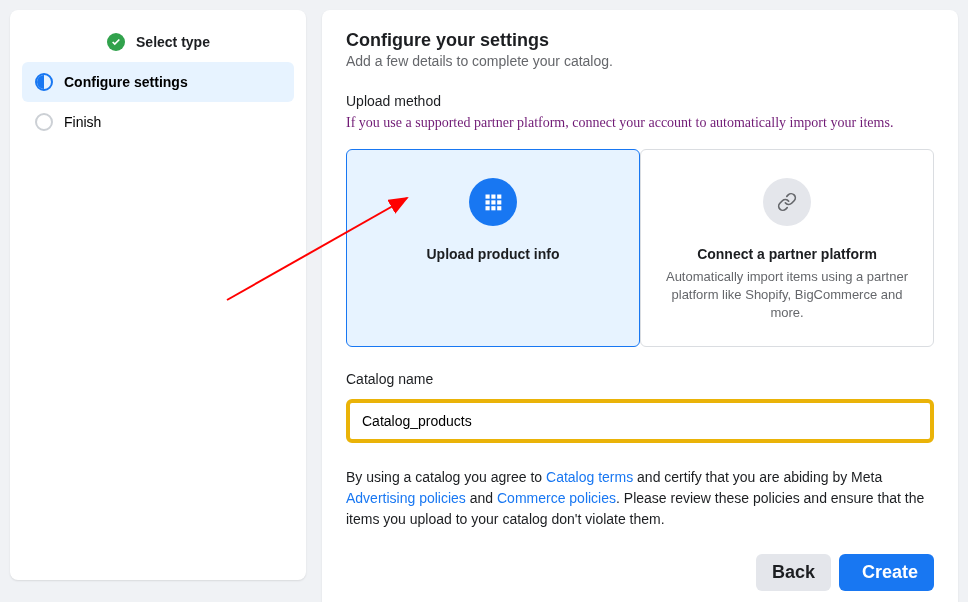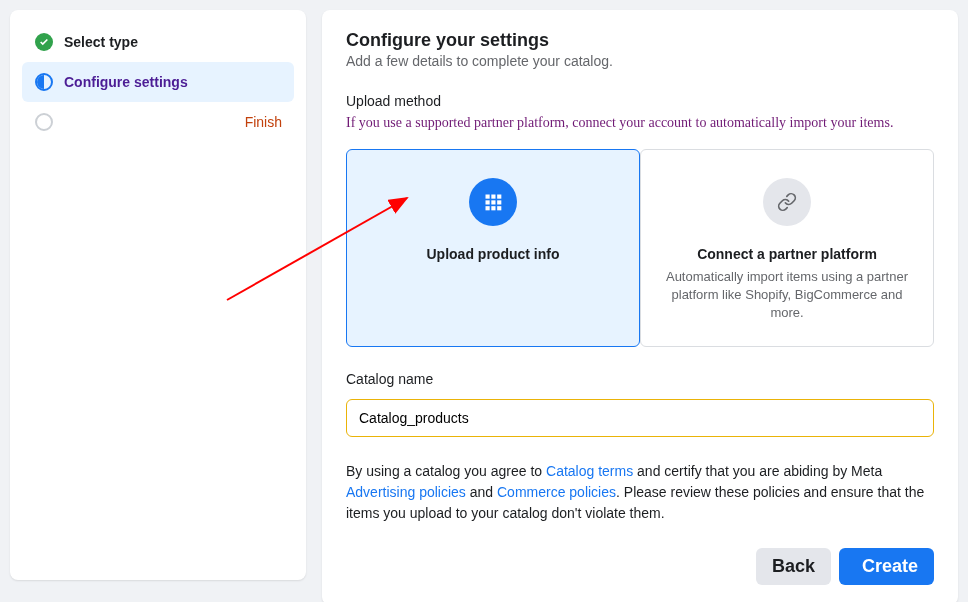--- a/index.html
+++ b/index.html
@@ -31,29 +31,29 @@
     .step {
       display: flex;
       align-items: center;
       padding: 10px 12px;
       border-radius: 6px;
       gap: 10px;
     }
     .step.completed {
       font-weight: 600;
       color: #1c1e21;
+      justify-content: center;
     }
     .step.active {
       background: #E7F3FF;
-      color: #4c1d95;
+      color: #000000;
       font-weight: 600;
     }
     .step.pending {
-      color: #c2410c;
-      justify-content: space-between;
+      color: #000000;
     }
     .step-icon {
       width: 20px;
       height: 20px;
       flex-shrink: 0;
       display: flex;
       align-items: center;
       justify-content: center;
     }
     .check-circle {
@@ -160,21 +160,21 @@
       margin-bottom: 6px;
     }
     .option-desc {
       color: #65676B;
       font-size: 13px;
       line-height: 1.4;
     }
     .input-field {
       width: 100%;
       padding: 10px 12px;
-      border: 1px solid #eab308;
+      border: 4px solid #eab308;
       border-radius: 6px;
       font-size: 14px;
       font-family: inherit;
       margin-top: 8px;
       margin-bottom: 24px;
     }
     .agreement {
       font-size: 14px;
       line-height: 1.5;
       color: #1c1e21;

